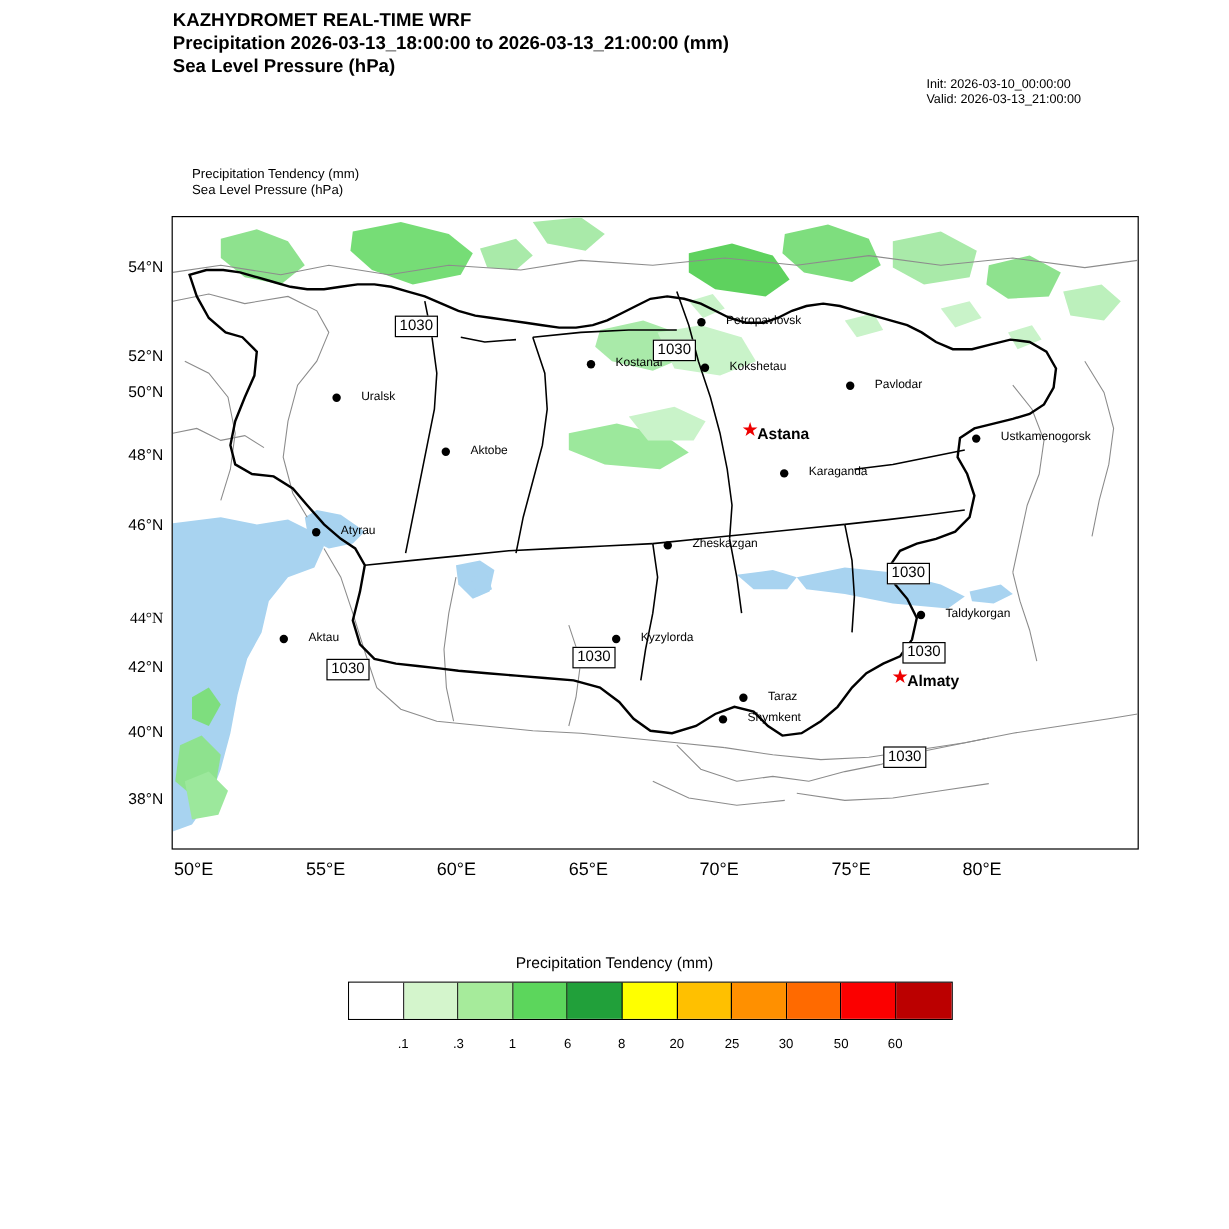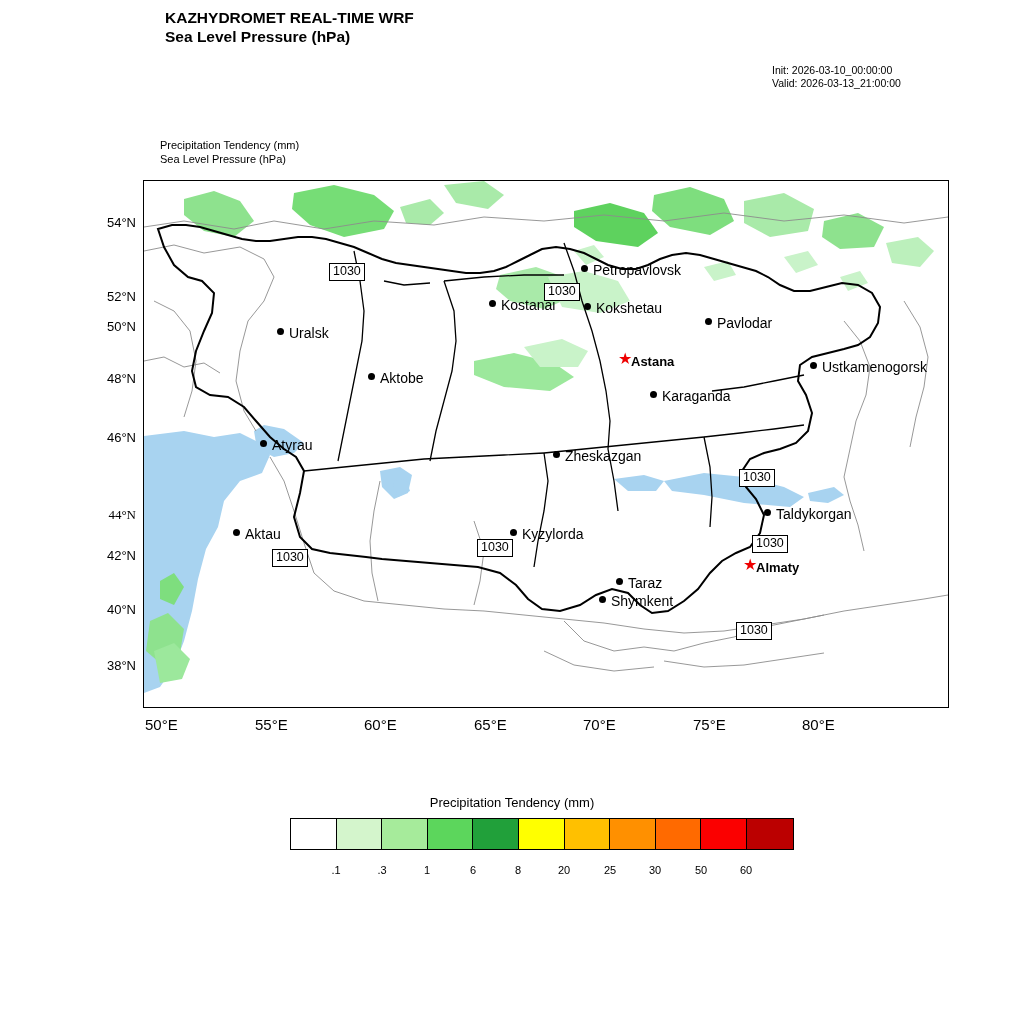--- a/index.html
+++ b/index.html
@@ -11,21 +11,21 @@
     width: 1024px;
     height: 1024px;
     position: relative;
     font-family: "Liberation Sans", sans-serif;
     color: #000000;
     overflow: hidden;
   }
   .abs { position: absolute; }
 
   
-  #header { left: 165px; top: 8px; }
+  #header { left: 144px; top: 8px; }
   #header div { font-size: 15.5px; line-height: 19px; font-weight: bold; white-space: nowrap; }
   #init-block { left: 772px; top: 64px; font-size: 10.5px; line-height: 13px; white-space: nowrap; }
 
   
   #plot-subtitle { left: 160px; top: 138px; font-size: 11px; line-height: 14px; white-space: nowrap; }
 
   
   #map-frame {
     left: 143px; top: 180px;
     width: 806px; height: 528px;
@@ -43,22 +43,22 @@
   #x-axis { position: absolute; left: 143px; top: 716px; width: 806px; height: 30px; }
 
   
   .city { position: absolute; }
   .city .dot {
     position: absolute; left: 0; top: 0;
     width: 7px; height: 7px; border-radius: 50%;
     background: #000;
   }
   .city .lbl {
-    position: absolute; left: 12px; top: -3px;
-    font-size: 14px; white-space: nowrap; color: #000;
+    position: absolute; left: 24px; top: -3px;
+    font-size: 10px; white-space: nowrap; color: #000;
   }
   .capital .star {
     position: absolute; left: -2px; top: -4px;
     font-size: 16px; line-height: 12px; color: #ee0000;
   }
   .capital .lbl {
     position: absolute; left: 11px; top: -3px;
     font-size: 13px; font-weight: bold; white-space: nowrap; color: #000;
   }
 
@@ -79,20 +79,21 @@
   #colorbar .sw { width: 45.6px; height: 30px; border-right: 1px solid #000; box-sizing: border-box; }
   #colorbar .sw:last-child { border-right: none; }
   #cb-ticks { position: absolute; left: 290px; top: 864px; width: 502px; height: 16px; }
   #cb-ticks span { position: absolute; font-size: 11px; transform: translateX(-50%); white-space: nowrap; }
 </style>
 </head>
 <body>
 
 <div id="header" class="abs">
   <div>KAZHYDROMET REAL-TIME WRF</div>
+  <div>Precipitation 2026-03-13_18:00:00 to 2026-03-13_21:00:00 (mm)</div>
   <div>Sea Level Pressure  (hPa)</div>
 </div>
 
 <div id="init-block" class="abs">
   <div>Init: 2026-03-10_00:00:00</div>
   <div>Valid: 2026-03-13_21:00:00</div>
 </div>
 
 <div id="plot-subtitle" class="abs">
   <div>Precipitation Tendency   (mm)</div>

